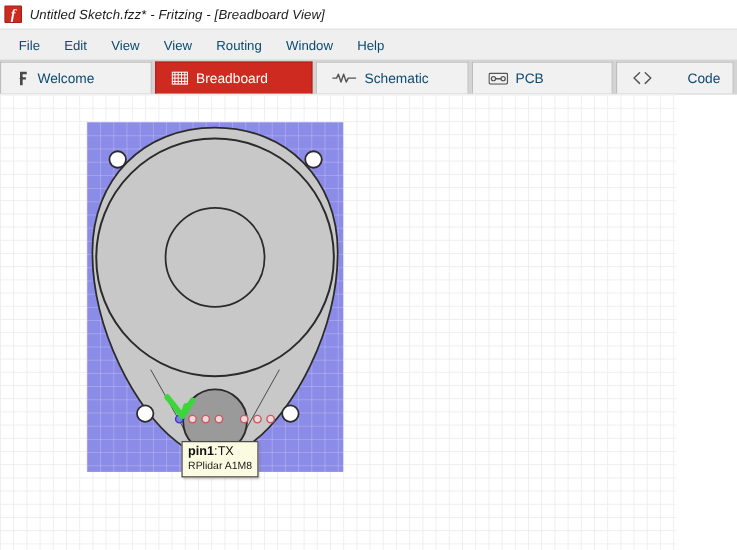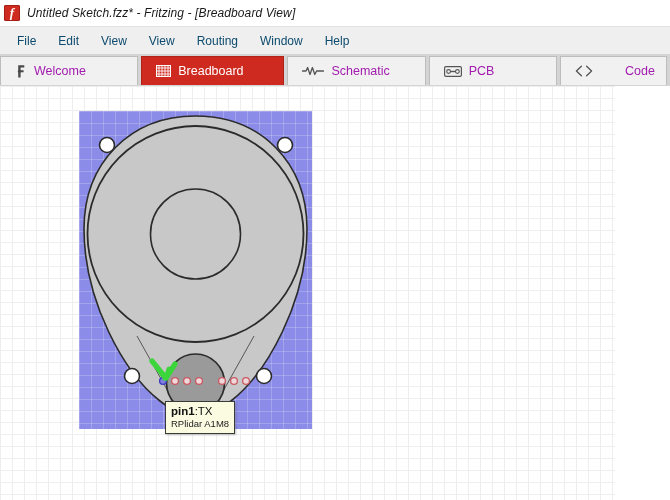--- a/index.html
+++ b/index.html
@@ -98,21 +98,21 @@
     background: #f1f1f1;
     border: 1px solid #bdbdbd;
     border-bottom: none;
     box-sizing: border-box;
     display: flex;
     align-items: center;
     gap: 7px;
     padding: 0 14px;
     margin-right: 3px;
     font-size: 12.5px;
-    color: #a21caf;
+    color: #0c4a6e;
     white-space: nowrap;
     cursor: default;
     position: relative;
   }
   .tab.active {
     background: #cf2a20;
     border-color: #b0221a;
     color: #ffffff;
   }
   .tab-w1 { width: 140px; }

